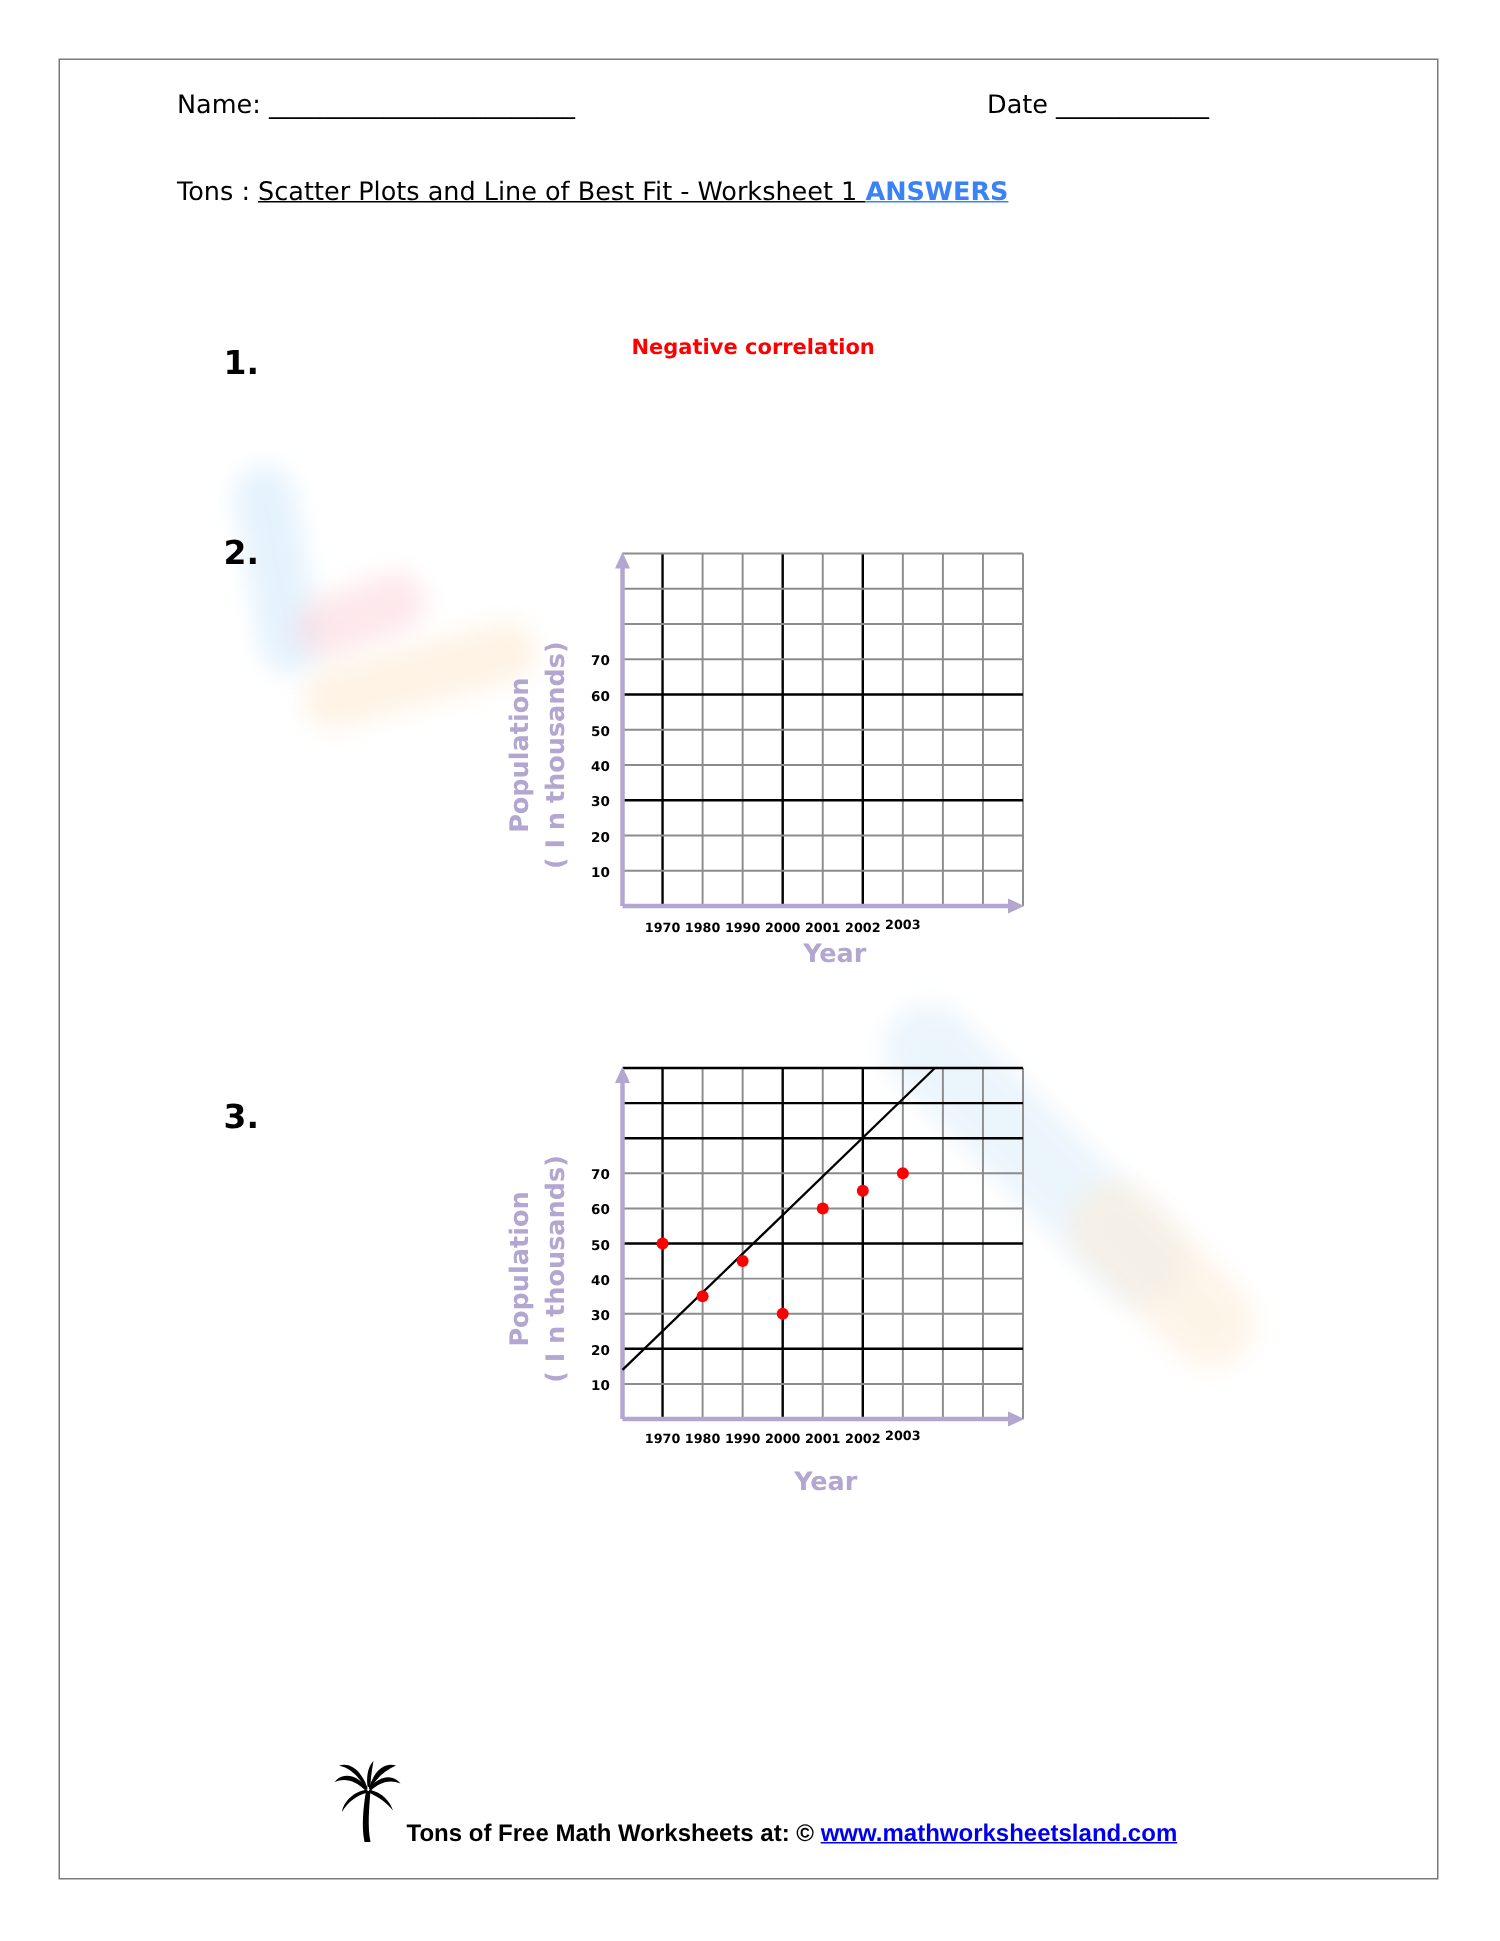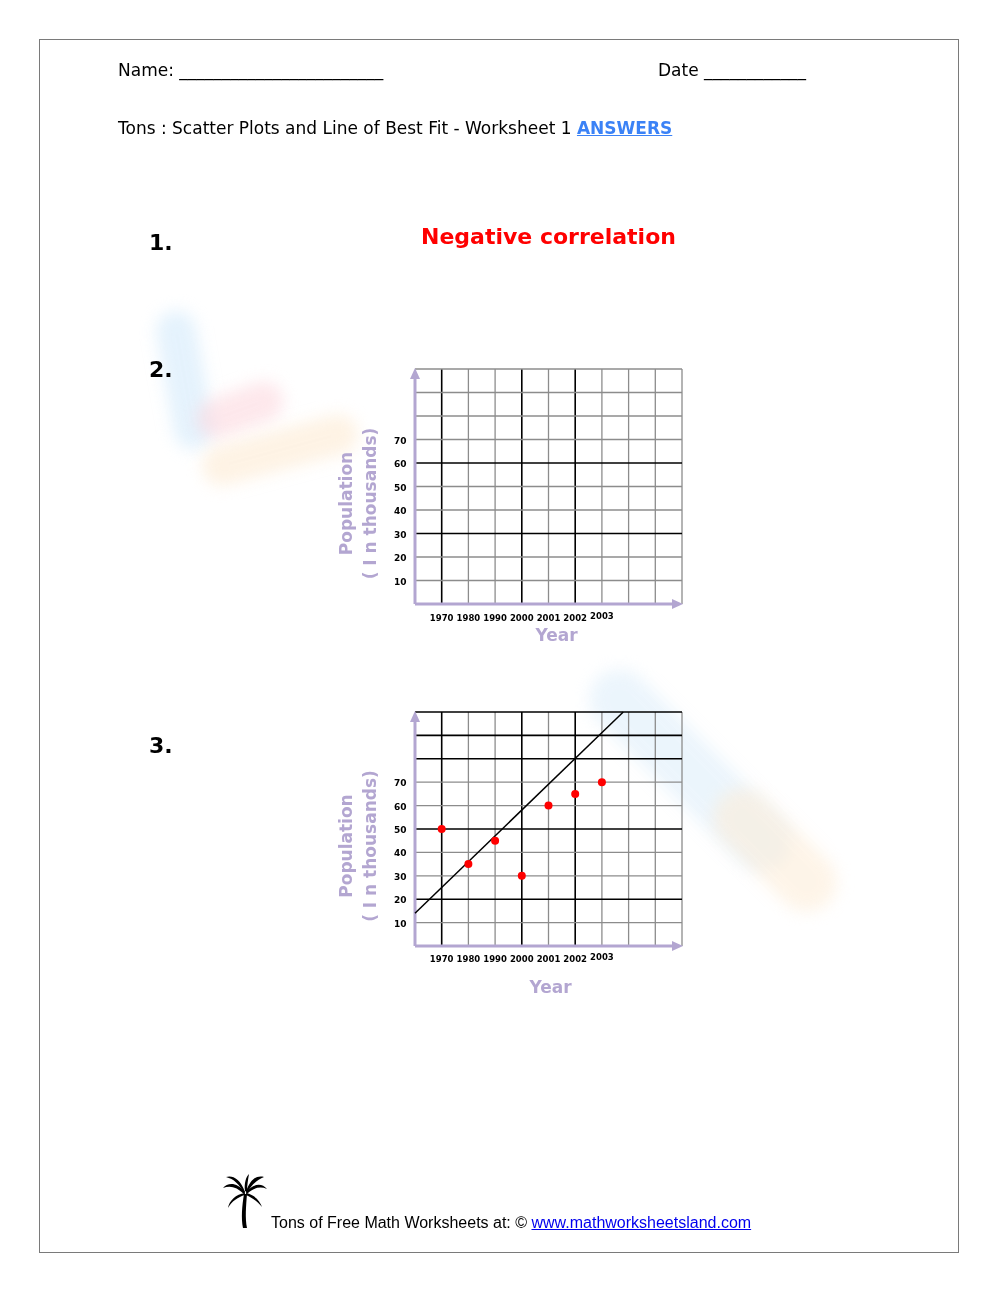--- a/index.html
+++ b/index.html
@@ -1,26 +1,26 @@
 <!DOCTYPE html>
 <html><head>
 <meta charset="utf-8">
 <style>
   html, body { margin:0; padding:0; background:#ffffff; }
   body { width:1000px; height:1294px; position:relative; overflow:hidden; font-family:"DejaVu Sans", sans-serif; color:#000; }
   .page-border { position:absolute; left:39px; top:39px; width:920px; height:1214px; border:1px solid #7a7a7a; box-sizing:border-box; }
   .abs { position:absolute; white-space:nowrap; }
   .hdr { font-size:17px; }
-  .topic-link { }
+  .topic-link { text-decoration:underline; }
   .answers { color:#3b82f6; font-weight:bold; text-decoration:underline; }
   .qnum { font-size:22px; font-weight:bold; }
-  .answer1 { color:#ff0000; font-weight:bold; font-size:22px; }
+  .answer1 { color:#ff0000; font-weight:bold; font-size:14px; }
   .watermark { position:absolute; filter:blur(8px); opacity:0.55; border-radius:40px; }
   .chart svg { position:absolute; left:0; top:0; }
-  .footer-text { font-family:"Liberation Sans", sans-serif; font-size:16px; }
+  .footer-text { font-family:"Liberation Sans", sans-serif; font-size:16px;font-weight:bold; }
   .footer-link { color:#0000ee; text-decoration:underline; }
 </style>
 </head>
 <body>
 
 <div class="page-border"></div>
 
 <div class="watermark" style="left:165px;top:310px;width:40px;height:140px;background:#cfe8fb;transform:rotate(-10deg);"></div>
 <div class="watermark" style="left:195px;top:390px;width:90px;height:40px;background:#fcd5dc;transform:rotate(-20deg);"></div>
 <div class="watermark" style="left:200px;top:430px;width:160px;height:40px;background:#fde9cf;transform:rotate(-15deg);"></div>

